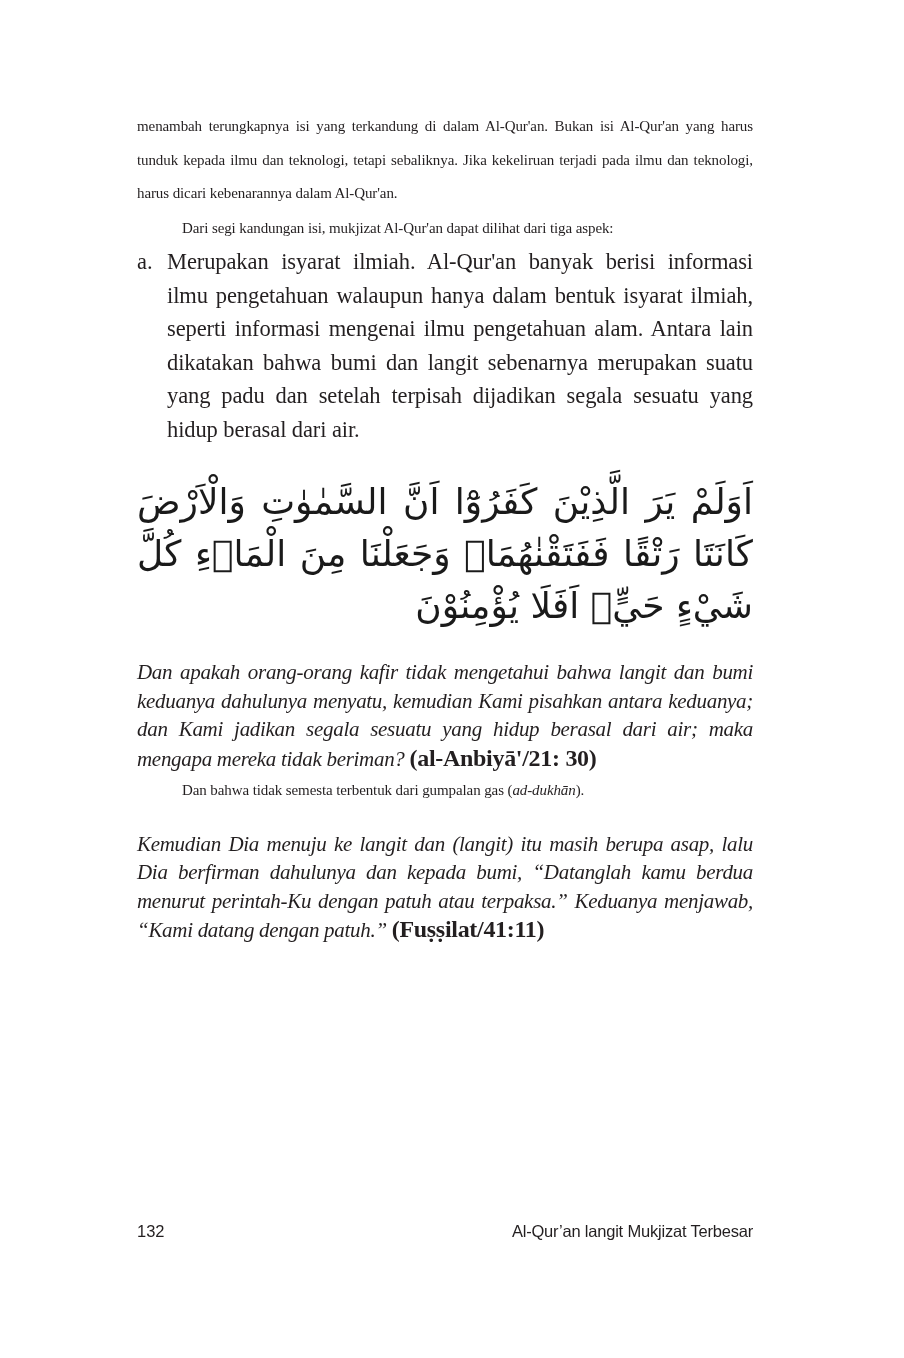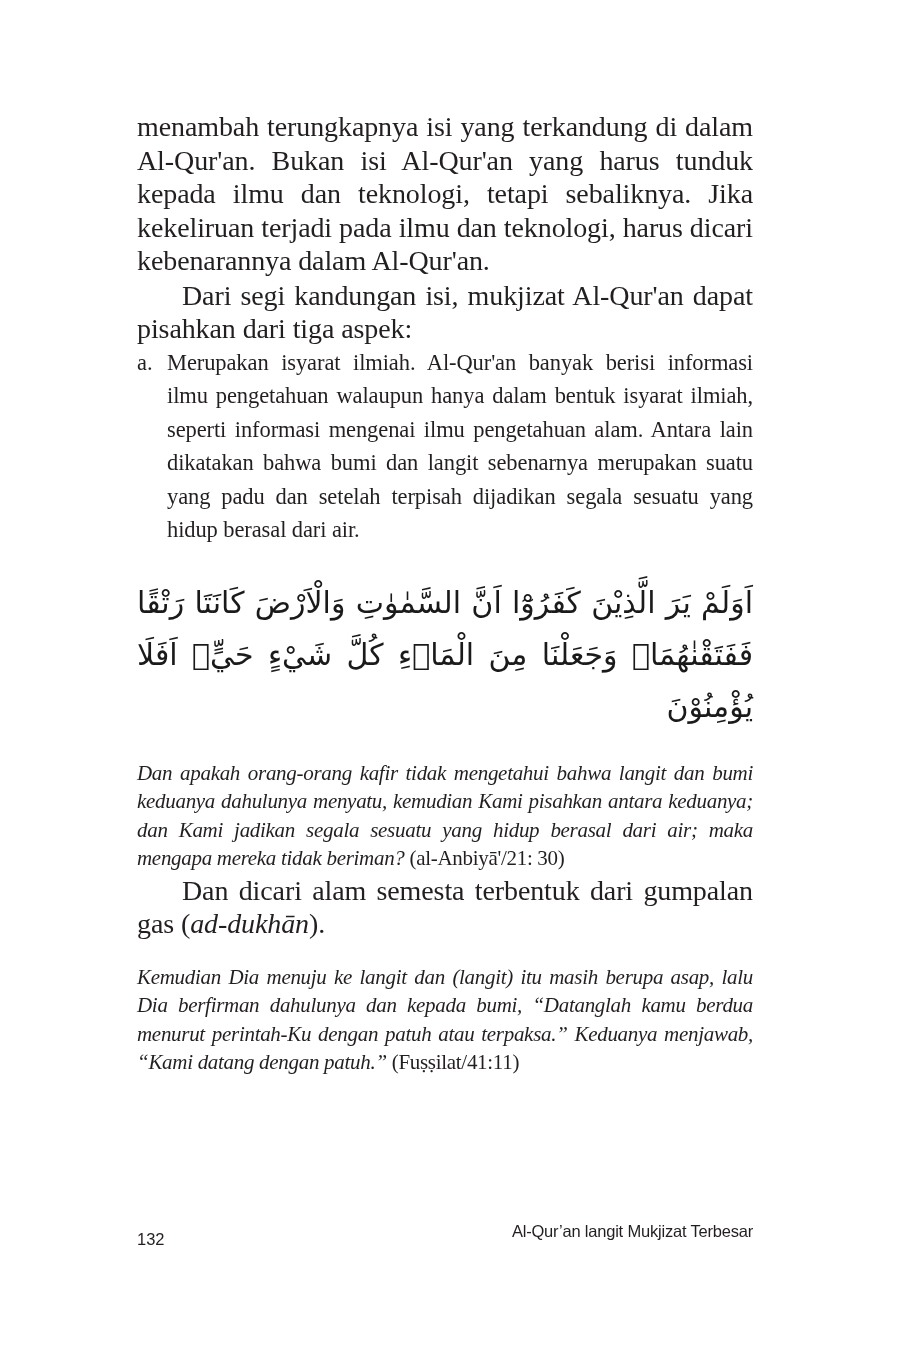--- a/index.html
+++ b/index.html
@@ -15,21 +15,21 @@
       color: #231f20;
       font-family: "Liberation Serif", "DejaVu Serif", serif;
     }
     .page {
       position: absolute;
       left: 137px;
       top: 110px;
       width: 616px;
     }
     .para {
-      font-size: 28px;
+      font-size: 15px;
       line-height: 33.5px;
       text-align: justify;
       margin: 0;
       letter-spacing: -0.1px;
     }
     .para.indent {
       text-indent: 45px;
       margin-top: 1px;
     }
     .list-item {
@@ -44,84 +44,85 @@
     .list-marker {
       position: absolute;
       left: 0;
       top: 0;
     }
     .arabic {
       direction: rtl;
       text-align: justify;
       text-align-last: right;
       font-family: "DejaVu Sans", sans-serif;
-      font-size: 30px;
+      font-size: 36px;
       line-height: 52px;
       color: #1a1a1a;
       margin: 0;
     }
     .arabic-1 { margin-top: 30px; }
     .translation {
       font-style: italic;
       font-size: 21px;
       line-height: 28.5px;
       text-align: justify;
       margin: 0;
       letter-spacing: -0.3px;
     }
     .translation .ref {
       font-style: normal;
-      font-size: 21px;
+      font-size: 24px;
+      font-weight: bold;
     }
     .trans-1 { margin-top: 26px; }
     .para-2 { margin-top: 22px; }
     .arabic-2 { margin-top: 22px; }
     .trans-2 { margin-top: 22px; }
     .footer {
       position: absolute;
       left: 137px;
       top: 1222px;
       width: 616px;
       font-family: "Liberation Sans", "DejaVu Sans", sans-serif;
       font-size: 16.5px;
       color: #231f20;
     }
     .page-number {
       position: absolute;
       left: 0;
-      top: 8px;
+      top: 0;
     }
     .running-title {
       position: absolute;
       right: 0;
       top: 0;
       letter-spacing: -0.2px;
     }
   </style>
 </head>
 <body>
 
 <div class="page">
   <p class="para">menambah terungkapnya isi yang terkandung di dalam Al-Qur'an. Bukan isi Al-Qur'an yang harus tunduk kepada ilmu dan teknologi, tetapi sebaliknya. Jika kekeliruan terjadi pada ilmu dan teknologi, harus dicari kebenarannya dalam Al-Qur'an.</p>
 
-  <p class="para indent">Dari segi kandungan isi, mukjizat Al-Qur'an dapat pisahkan dari tiga aspek:</p>
+  <p class="para indent">Dari segi kandungan isi, mukjizat Al-Qur'an dapat dilihat dari tiga aspek:</p>
 
   <div class="list-item">
     <span class="list-marker">a.</span>
     <span>Merupakan isyarat ilmiah. Al-Qur'an banyak berisi informasi ilmu pengetahuan walaupun hanya dalam bentuk isyarat ilmiah, seperti informasi mengenai ilmu pengetahuan alam. Antara lain dikatakan bahwa bumi dan langit sebenarnya merupakan suatu yang padu dan setelah terpisah dijadikan segala sesuatu yang hidup berasal dari air.</span>
   </div>
 
   <p class="arabic arabic-1" lang="ar">اَوَلَمْ يَرَ الَّذِيْنَ كَفَرُوْٓا اَنَّ السَّمٰوٰتِ وَالْاَرْضَ كَانَتَا رَتْقًا فَفَتَقْنٰهُمَاۗ وَجَعَلْنَا مِنَ الْمَاۤءِ كُلَّ شَيْءٍ حَيٍّۗ اَفَلَا يُؤْمِنُوْنَ</p>
 
   <p class="translation trans-1">
     <span>Dan apakah orang-orang kafir tidak mengetahui bahwa langit dan bumi keduanya dahulunya menyatu, kemudian Kami pisahkan antara keduanya; dan Kami jadikan segala sesuatu yang hidup berasal dari air; maka mengapa mereka tidak beriman?</span>
     <span class="ref">(al-Anbiyā'/21: 30)</span>
   </p>
 
-  <p class="para indent para-2"><span>Dan dicari alam semesta terbentuk dari gumpalan gas (</span><em>ad-dukhān</em><span>).</span></p>
+  <p class="para indent para-2"><span>Dan bahwa tidak semesta terbentuk dari gumpalan gas (</span><em>ad-dukhān</em><span>).</span></p>
 
 
   <p class="translation trans-2">
     <span>Kemudian Dia menuju ke langit dan (langit) itu masih berupa asap, lalu Dia berfirman dahulunya dan kepada bumi, “Datanglah kamu berdua menurut perintah-Ku dengan patuh atau terpaksa.” Keduanya menjawab, “Kami datang dengan patuh.”</span>
     <span class="ref">(Fuṣṣilat/41:11)</span>
   </p>
 </div>
 
 <div class="footer">
   <span class="page-number">132</span>

